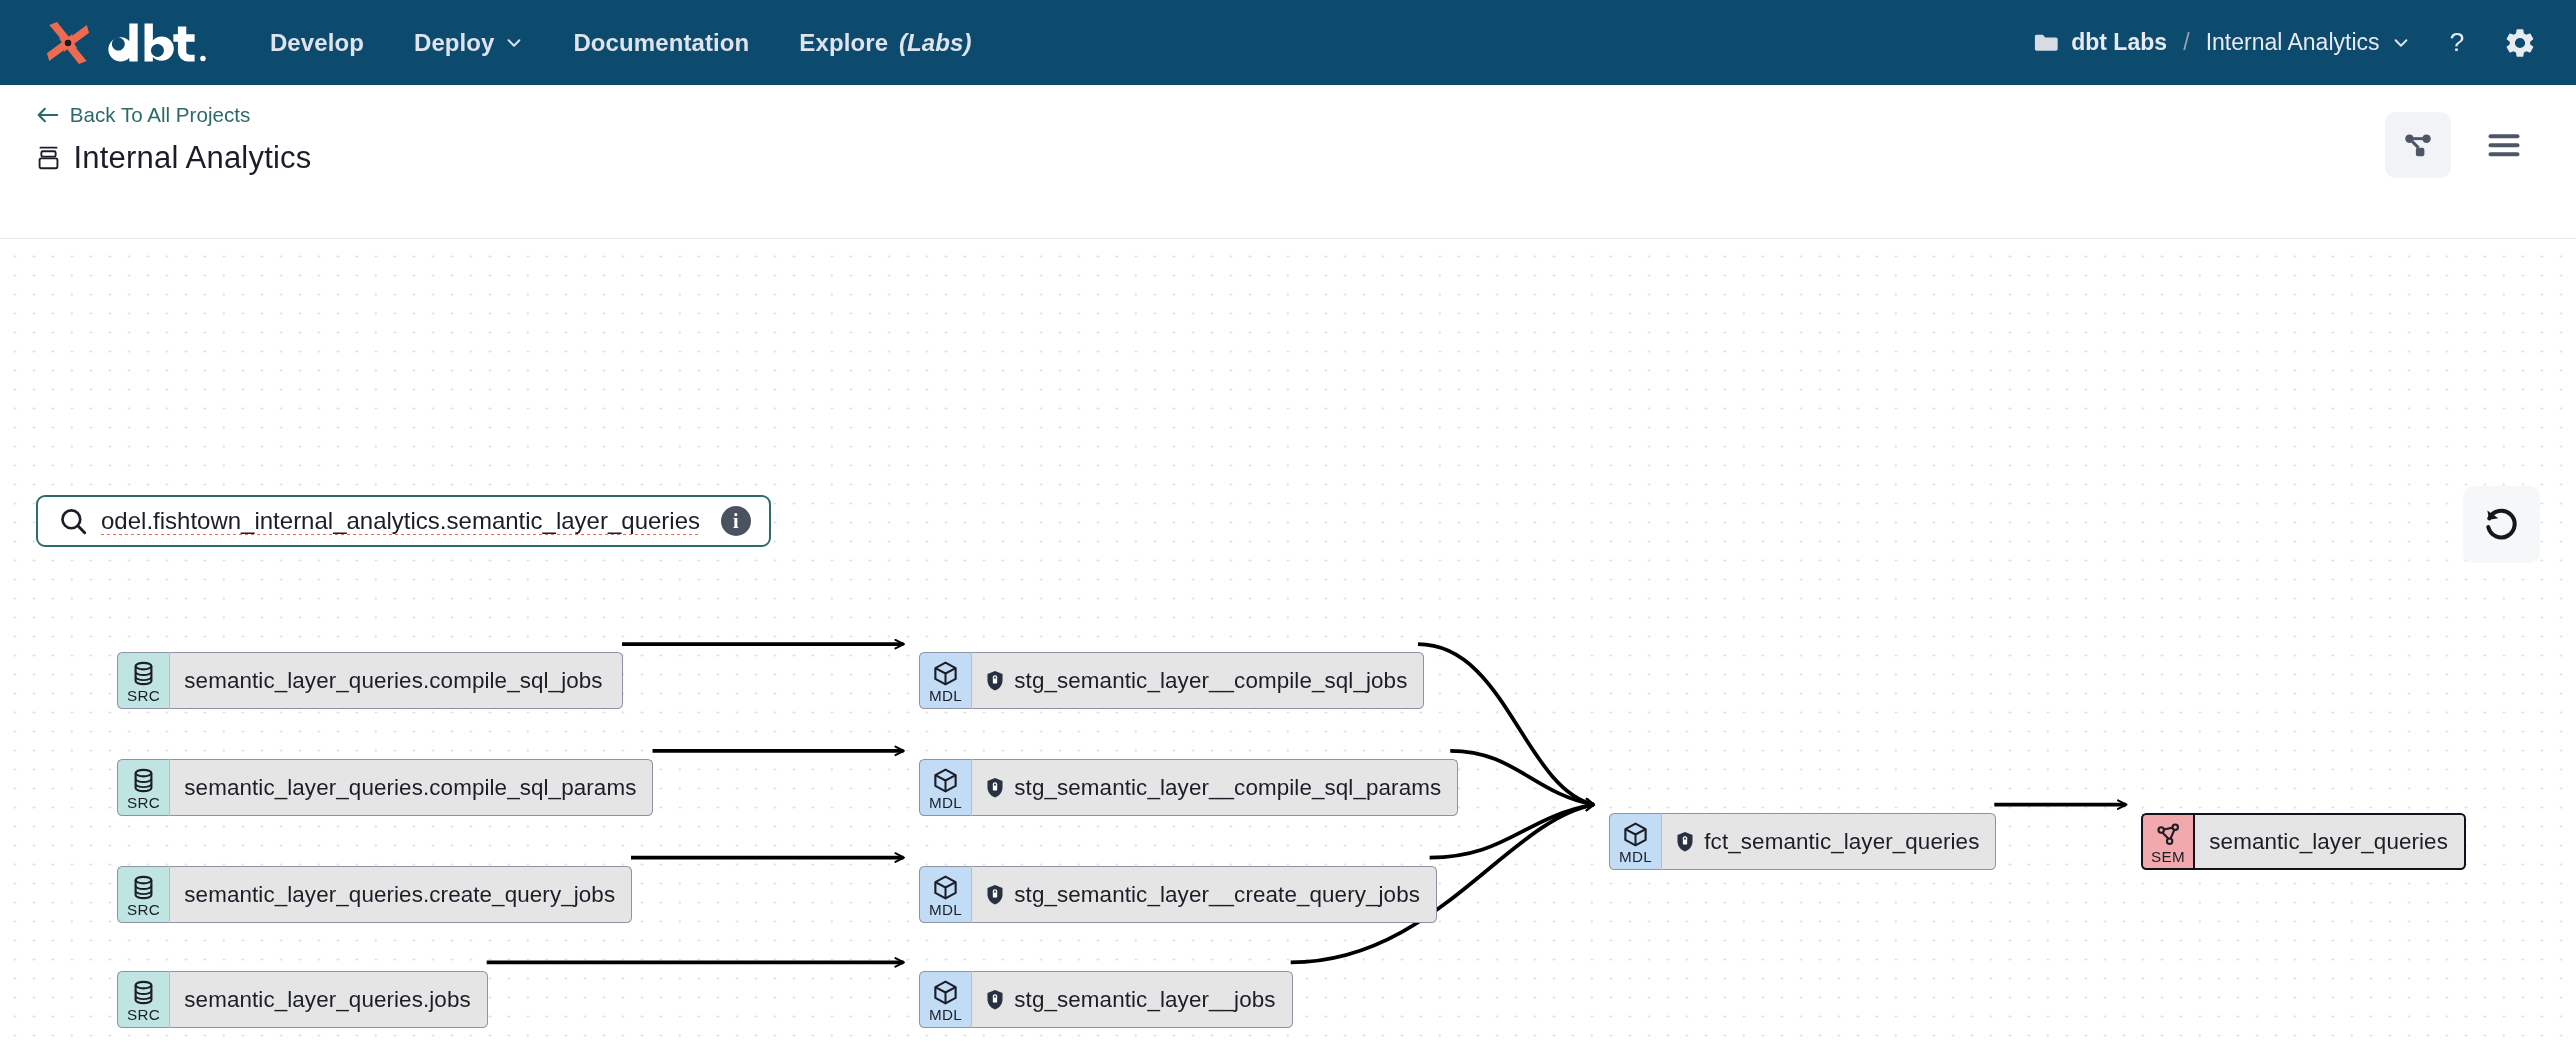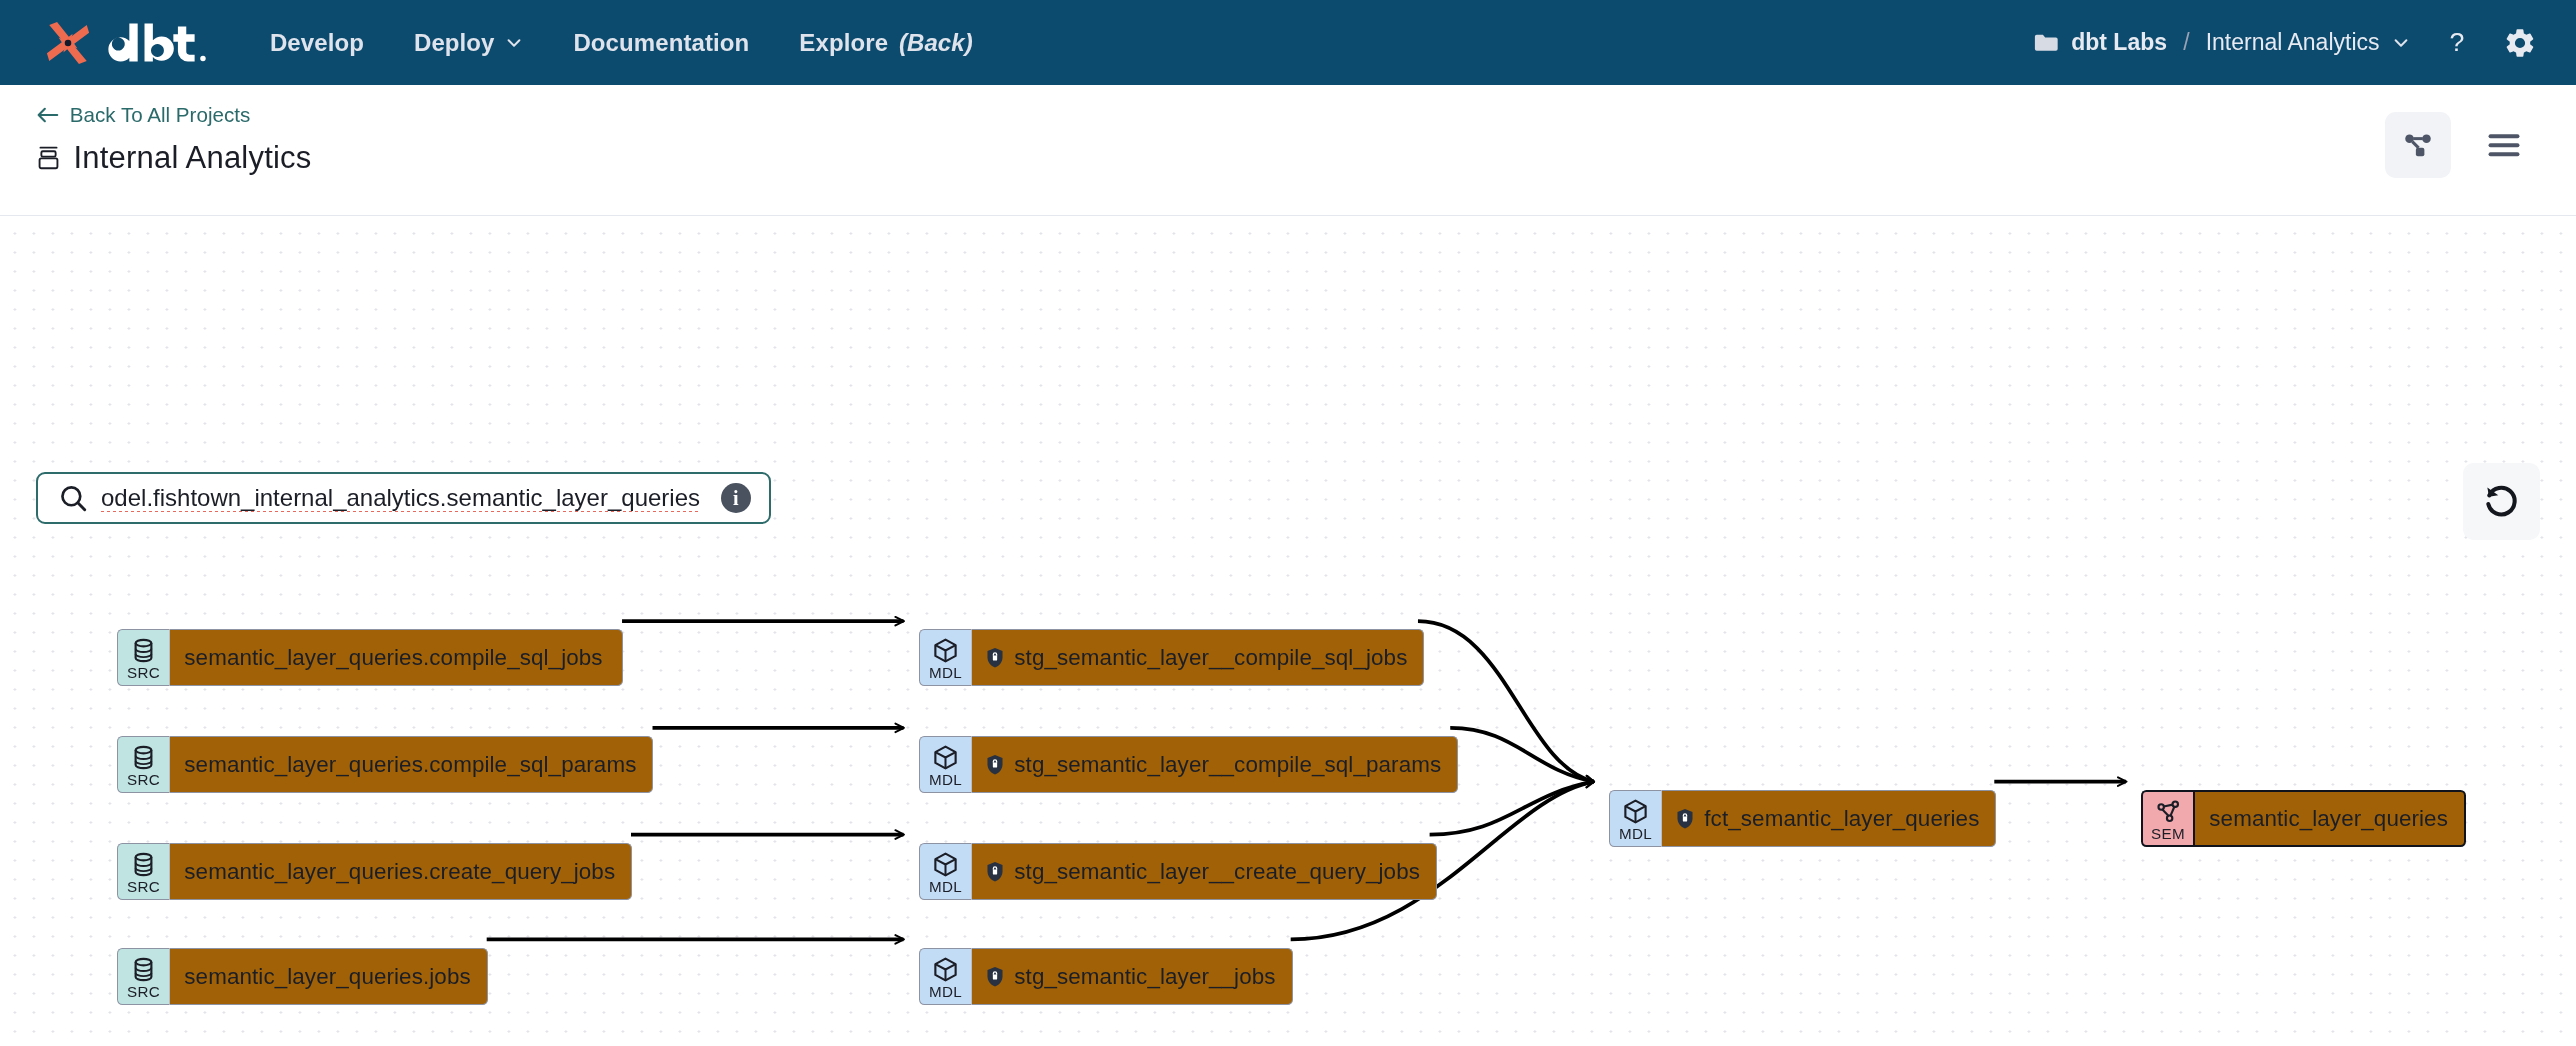--- a/index.html
+++ b/index.html
@@ -45,21 +45,21 @@
   .org-name { font-weight: bold; }
   .crumb-sep { color: #9aa3b5; font-weight: normal; padding: 0 3.6px; }
   .proj-name { font-weight: normal; }
   .icon-btn-dark {
     color:#e7eaf1; display:flex; align-items:center; justify-content:center;
     cursor:pointer;
   }
 
   
   .subheader {
-    height: 131px;
+    height: 154px;
     background: #ffffff;
     border-bottom: 0.9px solid #e6e8ef;
     padding: 20px 39px 0 36px;
     display: flex;
     align-items: flex-start;
     position: relative;
   }
   .sub-left { display: flex; flex-direction: column; gap: 5.4px; }
   .back-link {
     display: flex; align-items: center; gap: 10.8px;
@@ -154,21 +154,21 @@
     color: #1c1e27;
     line-height: 1;
     padding-top: 1.8px;
   }
   .badge-label { font-size: 15.2px; letter-spacing: 0.3px; }
   .node-body {
     flex: 1;
     border: 1.4px solid #8d93a3;
     border-left: 1.3px solid #b9bdc9;
     border-radius: 0 5.4px 5.4px 0;
-    background: #a16207;
+    background: #e5e5e5;
     display: flex; align-items: center;
     gap: 10px;
     padding: 0 16px 0 14.3px;
     white-space: nowrap;
   }
   .node-label { font-size: 22.4px; color: #1c1e27; letter-spacing: 0.1px; }
 
   .node.badge-src .node-badge { background: #bfe4e2; }
   .node.badge-mdl .node-badge { background: #c3dcf5; }
   .node.badge-sem .node-badge { background: #f2a9ae; }
@@ -207,21 +207,21 @@
       <span>Deploy</span>
       <svg class="caret" viewBox="0 0 20 20">
         <path d="M4 7 L10 13 L16 7" fill="none" stroke="#dfe3ec" stroke-width="2.2" stroke-linecap="round" stroke-linejoin="round"></path>
       </svg>
     </div>
     <div class="nav-link">
       <span>Documentation</span>
     </div>
     <div class="nav-link">
       <span>Explore</span>
-      <span class="beta">(Back)</span>
+      <span class="beta">(Labs)</span>
     </div>
   </div>
 
   <div class="nav-right">
     <div class="org-crumb">
       <svg width="25" height="21.5" viewBox="0 0 28 24">
         <path d="M1 5 a2 2 0 0 1 2-2 h7 l2.5 3 h12 a2 2 0 0 1 2 2 v11 a2 2 0 0 1 -2 2 h-21.5 a2 2 0 0 1 -2 -2z" fill="#d7dbe4"></path>
       </svg>
       <span class="org-name">dbt Labs</span>
       <span class="crumb-sep">/</span>

